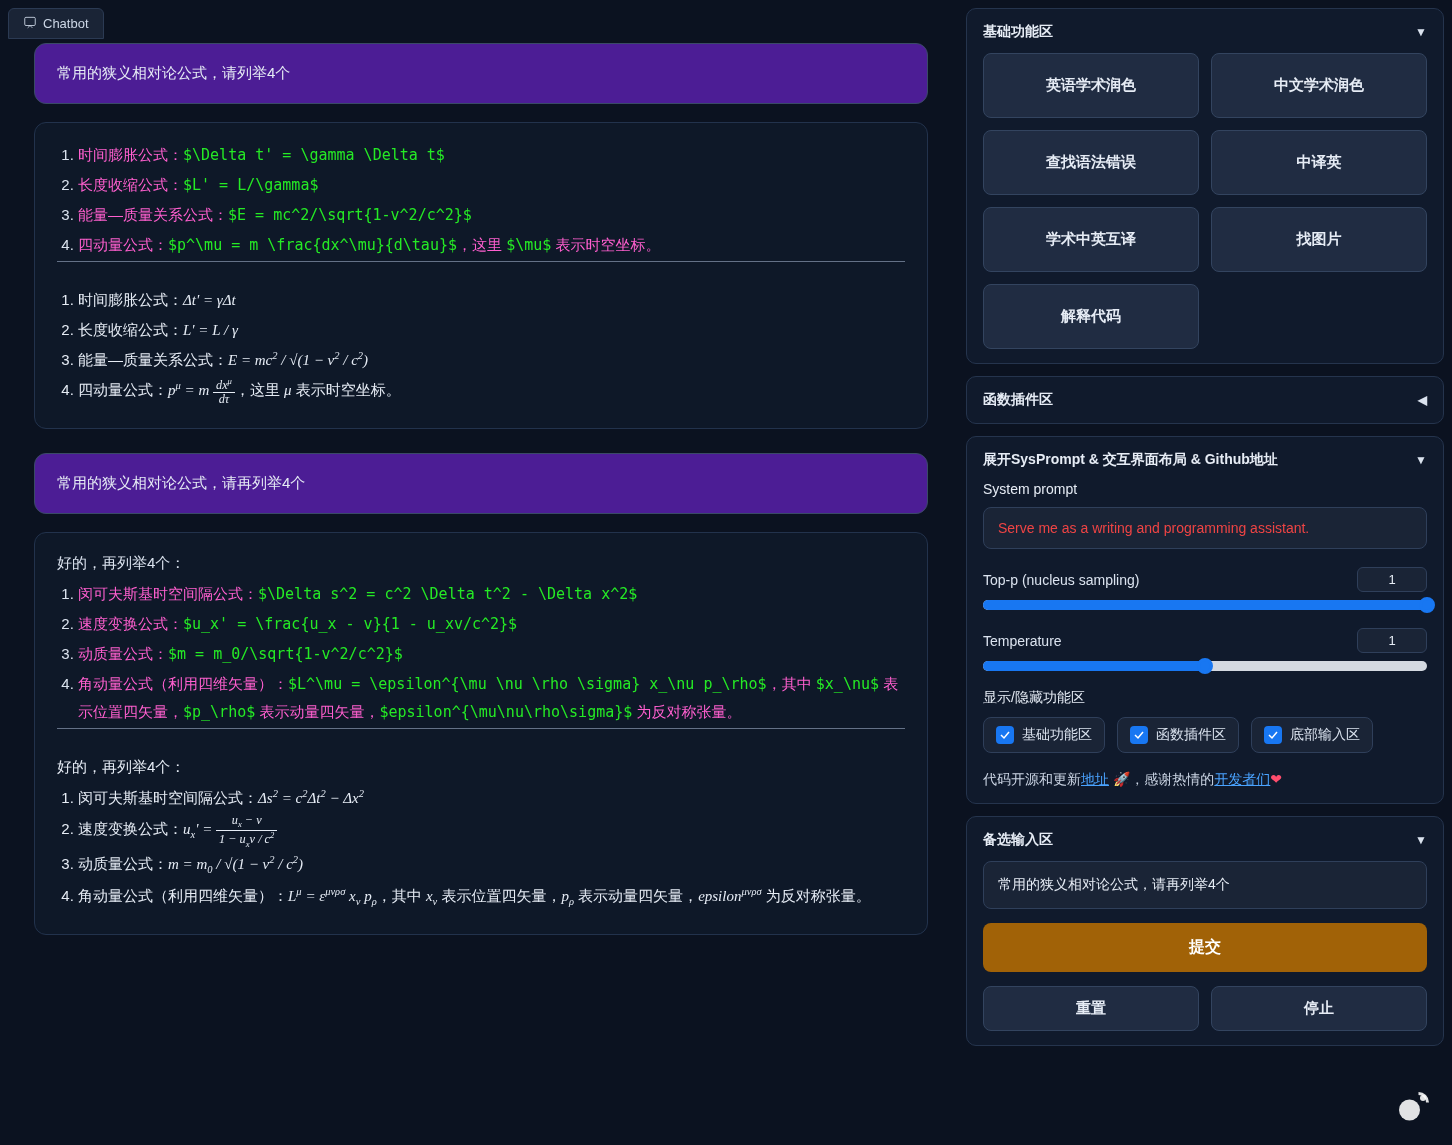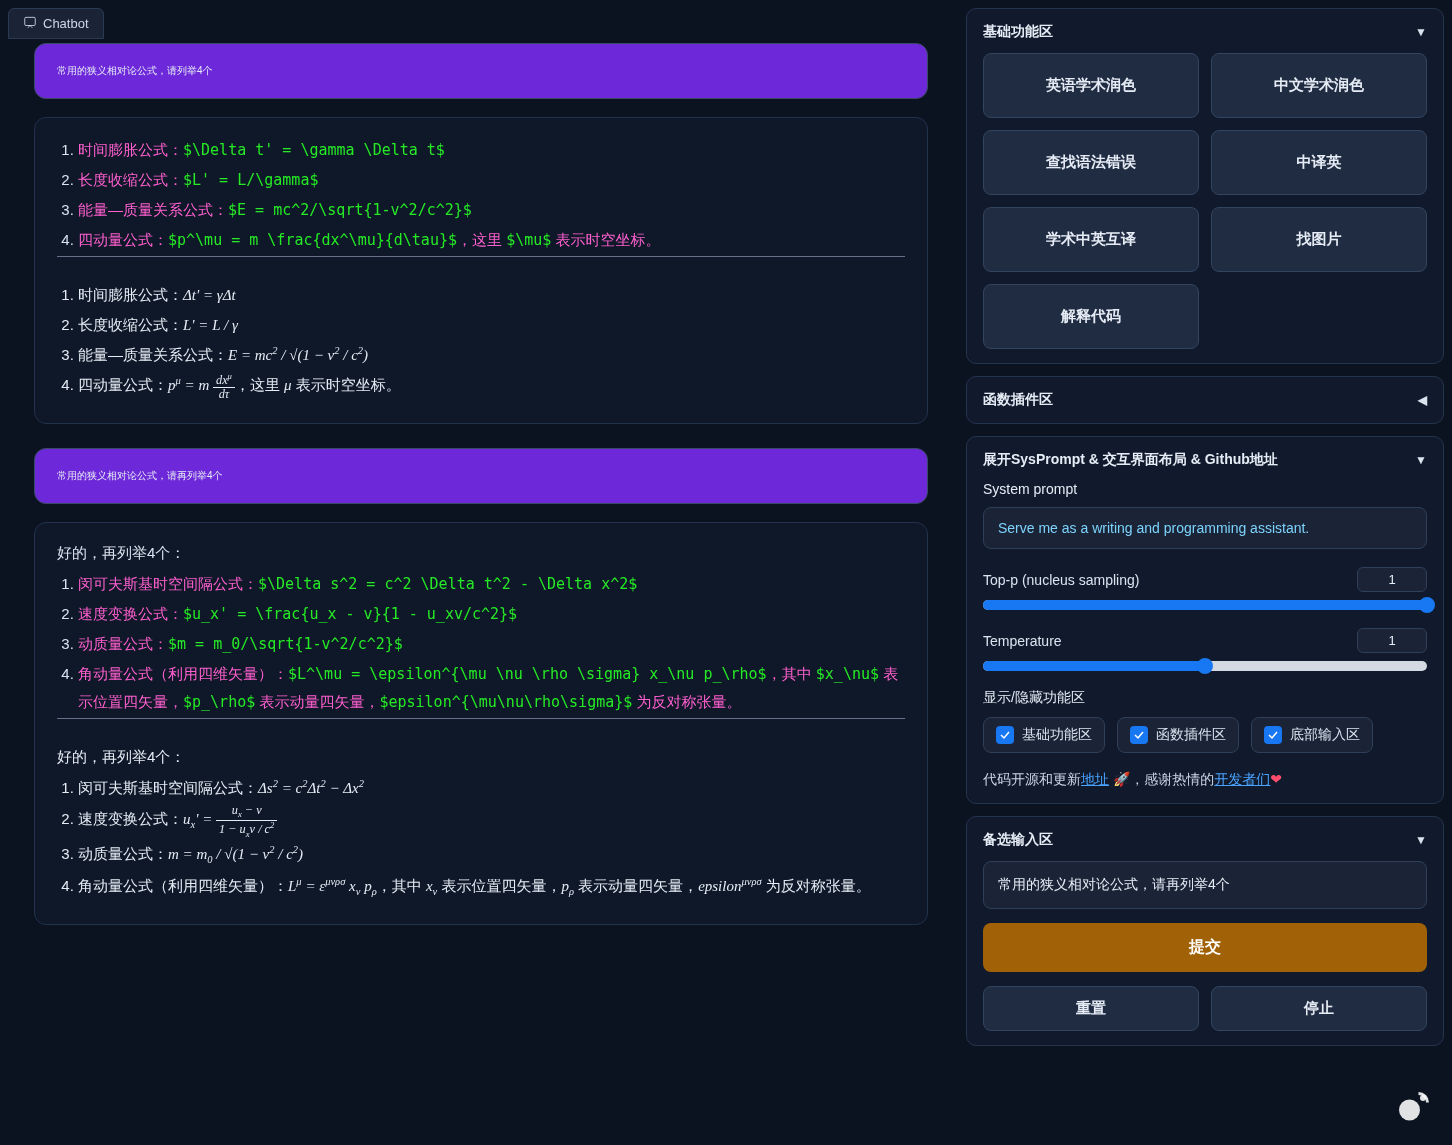--- a/index.html
+++ b/index.html
@@ -33,27 +33,27 @@
     color: #cdd7e6;
     width: fit-content;
   }
   .chat-tab svg { width: 14px; height: 14px; stroke: #cdd7e6; fill:none; stroke-width:1.5;}
   .chat-scroll {
     flex: 1;
     overflow-y: auto;
     padding: 4px 26px 26px 26px;
   }
   .msg-user {
-    background: #6d28d9;
+    background: #4c1d95;
     border: 1px solid #3a4a66;
     border-radius: 12px;
     padding: 20px 22px;
     margin-bottom: 18px;
     color: #e6ecf5;
-    font-size: 10px;
+    font-size: 15px;
   }
   .msg-bot {
     background: #0e1828;
     border: 1px solid #22324c;
     border-radius: 12px;
     padding: 16px 22px 20px 22px;
     margin-bottom: 24px;
     font-size: 15px;
     line-height: 1.8;
   }
@@ -105,21 +105,21 @@
     border-radius: 8px;
     padding: 22px 0;
     text-align: center;
     font-size: 15px;
     font-weight:600;
     cursor: pointer;
   }
   .section-label{font-size:14px;color:#e6ecf5;margin-bottom:10px;}
   .sysprompt-box{
     background:#1a2436;border:1px solid #2f3f5a;border-radius:8px;
-    padding:12px 14px;color:#7dd3fc;font-size:14px;margin-bottom:18px;
+    padding:12px 14px;color:#ef4444;font-size:14px;margin-bottom:18px;
   }
   .slider-row{margin-bottom:18px;}
   .slider-head{display:flex;justify-content:space-between;align-items:center;margin-bottom:8px;}
   .slider-val{
     background:#1a2436;border:1px solid #2f3f5a;border-radius:6px;
     width:70px;text-align:center;padding:4px 0;color:#e6ecf5;font-size:13px;
   }
   .slider-track{position:relative;height:10px;background:#d4d9e1;border-radius:6px;}
   .slider-fill{position:absolute;left:0;top:0;height:100%;background:#1877f2;border-radius:6px;}
   .slider-thumb{position:absolute;top:50%;width:16px;height:16px;background:#1877f2;border-radius:50%;transform:translate(-50%,-50%);border:3px solid #1877f2;}

